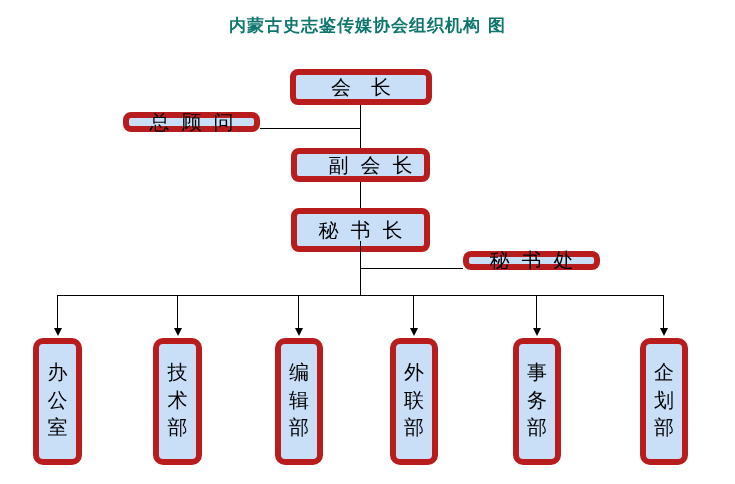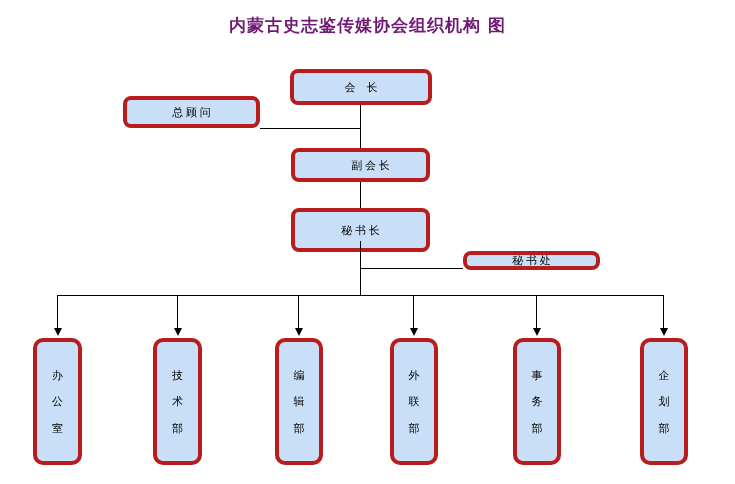--- a/index.html
+++ b/index.html
@@ -15,36 +15,36 @@
   }
 
   .title {
     position: absolute;
     left: 0;
     top: 14px;
     width: 100%;
     text-align: center;
     font-size: 17px;
     font-weight: bold;
-    color: #701a75;
+    color: #0f766e;
     letter-spacing: 1px;
     font-family: "DejaVu Sans", sans-serif;
   }
 
   .box {
     position: absolute;
     background: #c9def7;
-    border: 4px solid #b91c1c;
+    border: 6px solid #b91c1c;
     border-radius: 8px;
     display: flex;
     align-items: center;
     justify-content: center;
     color: #000000;
-    font-family: Liberation Serif, serif;
-    font-size: 11px;
+    font-family: Liberation Mono, monospace;
+    font-size: 20px;
     white-space: pre;
   }
 
   .dept {
     border-radius: 10px;
     flex-direction: column;
     justify-content: space-evenly;
     padding: 12px 0;
     white-space: normal;
   }
@@ -67,21 +67,21 @@
 <body>
 
 <div class="canvas">
 
   <div class="title">内蒙古史志鉴传媒协会组织机构 图</div>
 
   <div class="box" style="left:290px; top:69px; width:142px; height:36px;">
     <span>会　长</span>
   </div>
 
-  <div class="box" style="left:123px; top:96px; width:137px; height:32px;">
+  <div class="box" style="left:123px; top:112px; width:137px; height:20px;">
     <span>总 顾 问</span>
   </div>
 
   <div class="box" style="left:291px; top:148px; width:139px; height:34px;padding-left:20px;">
     <span>副 会 长</span>
   </div>
 
   <div class="box" style="left:291px; top:208px; width:139px; height:44px;">
     <span>秘 书 长</span>
   </div>

